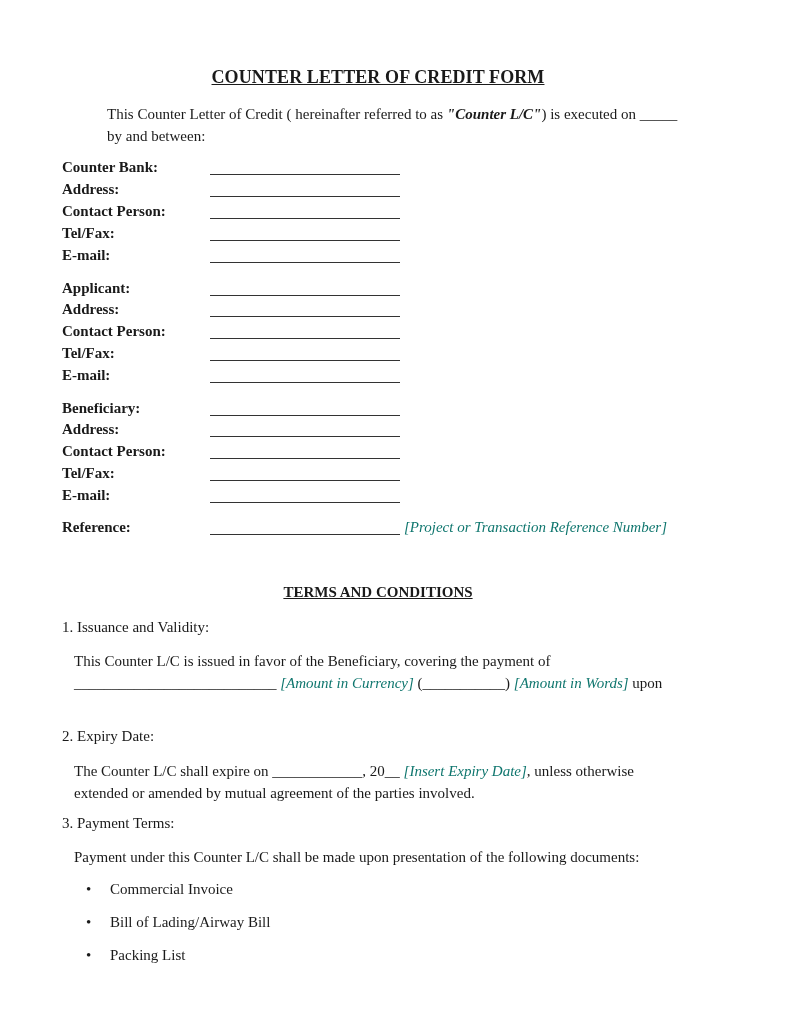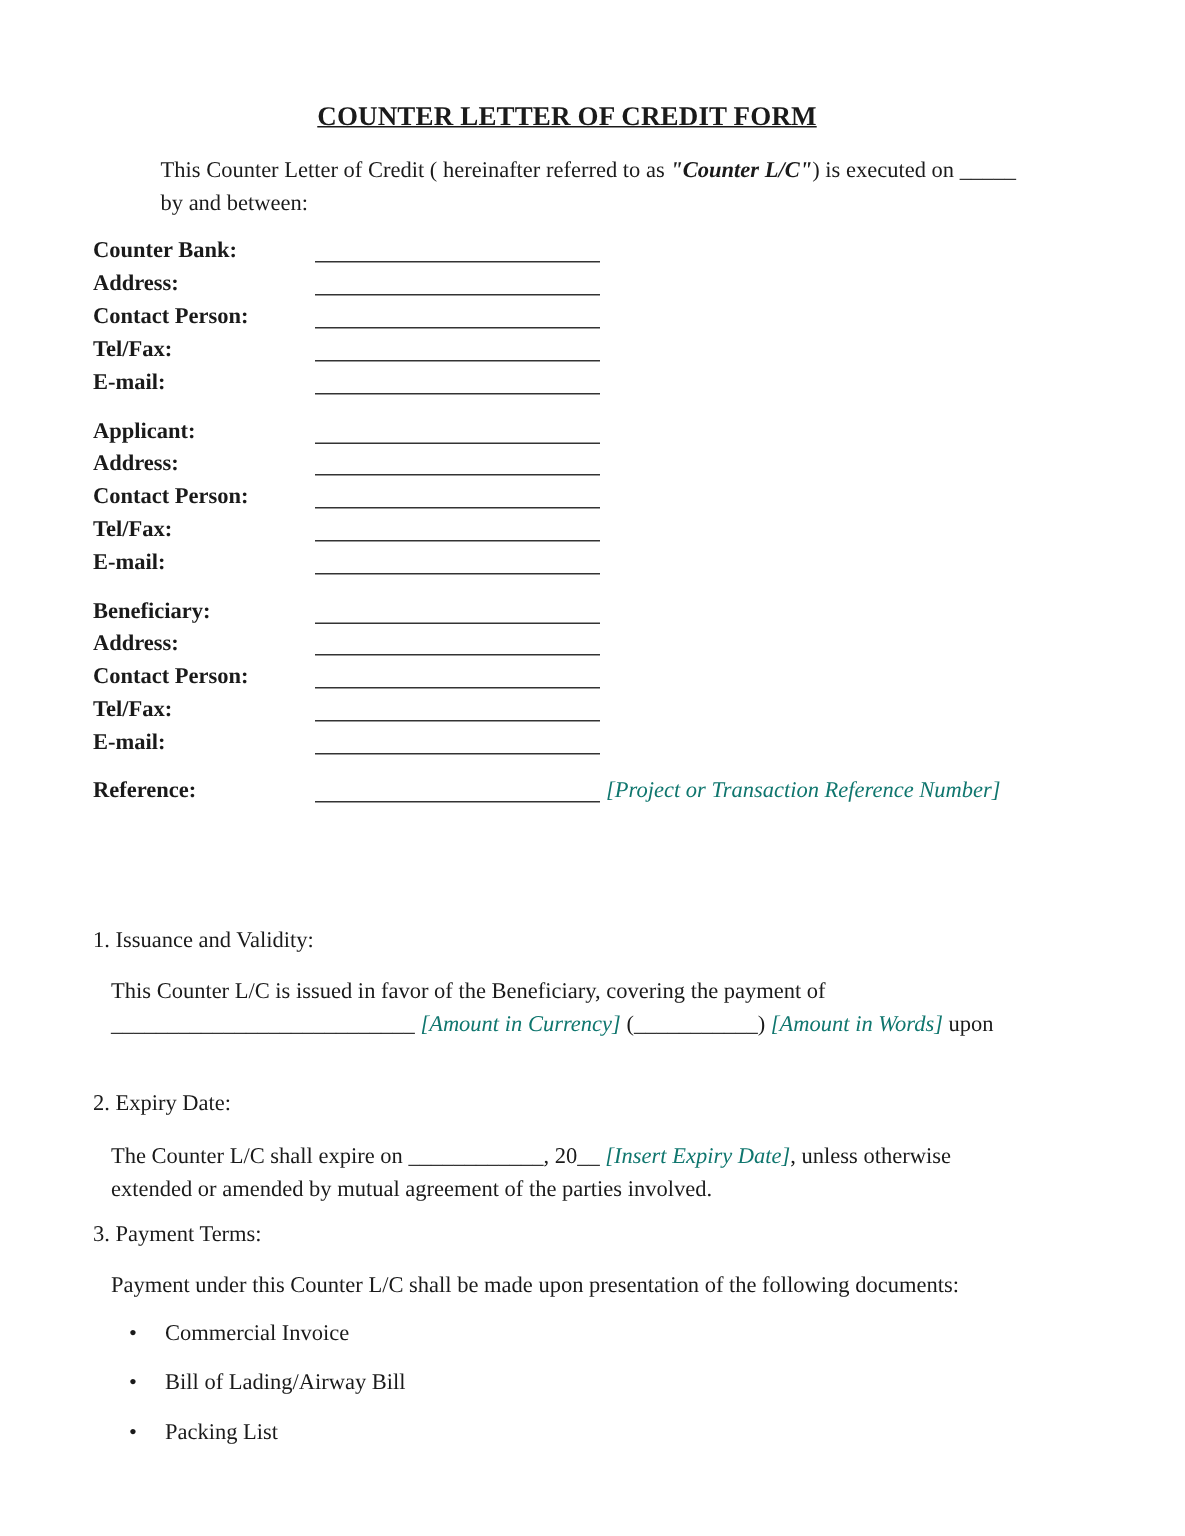--- a/index.html
+++ b/index.html
@@ -97,20 +97,21 @@
     <span class="field-label">E-mail:</span>
     <span class="field-line"></span>
   </div>
 
   <div class="field" style="top:519px; width:660px;">
     <span class="field-label">Reference:</span>
     <span class="field-line"></span>
     <span class="ref-hint placeholder">[Project or Transaction Reference Number]</span>
   </div>
 
+  <div class="subtitle">TERMS AND CONDITIONS</div>
 
   <div class="heading" style="top:619px">1. Issuance and Validity:</div>
   <div class="para" style="top:650px">
     <span>This Counter L/C is issued in favor of the Beneficiary, covering the payment of</span><br>
     <span>___________________________</span>
     <span class="placeholder">[Amount in Currency]</span>
     <span>(</span><span>___________</span><span>)</span>
     <span class="placeholder">[Amount in Words]</span>
     <span>upon</span><br>
   </div>

